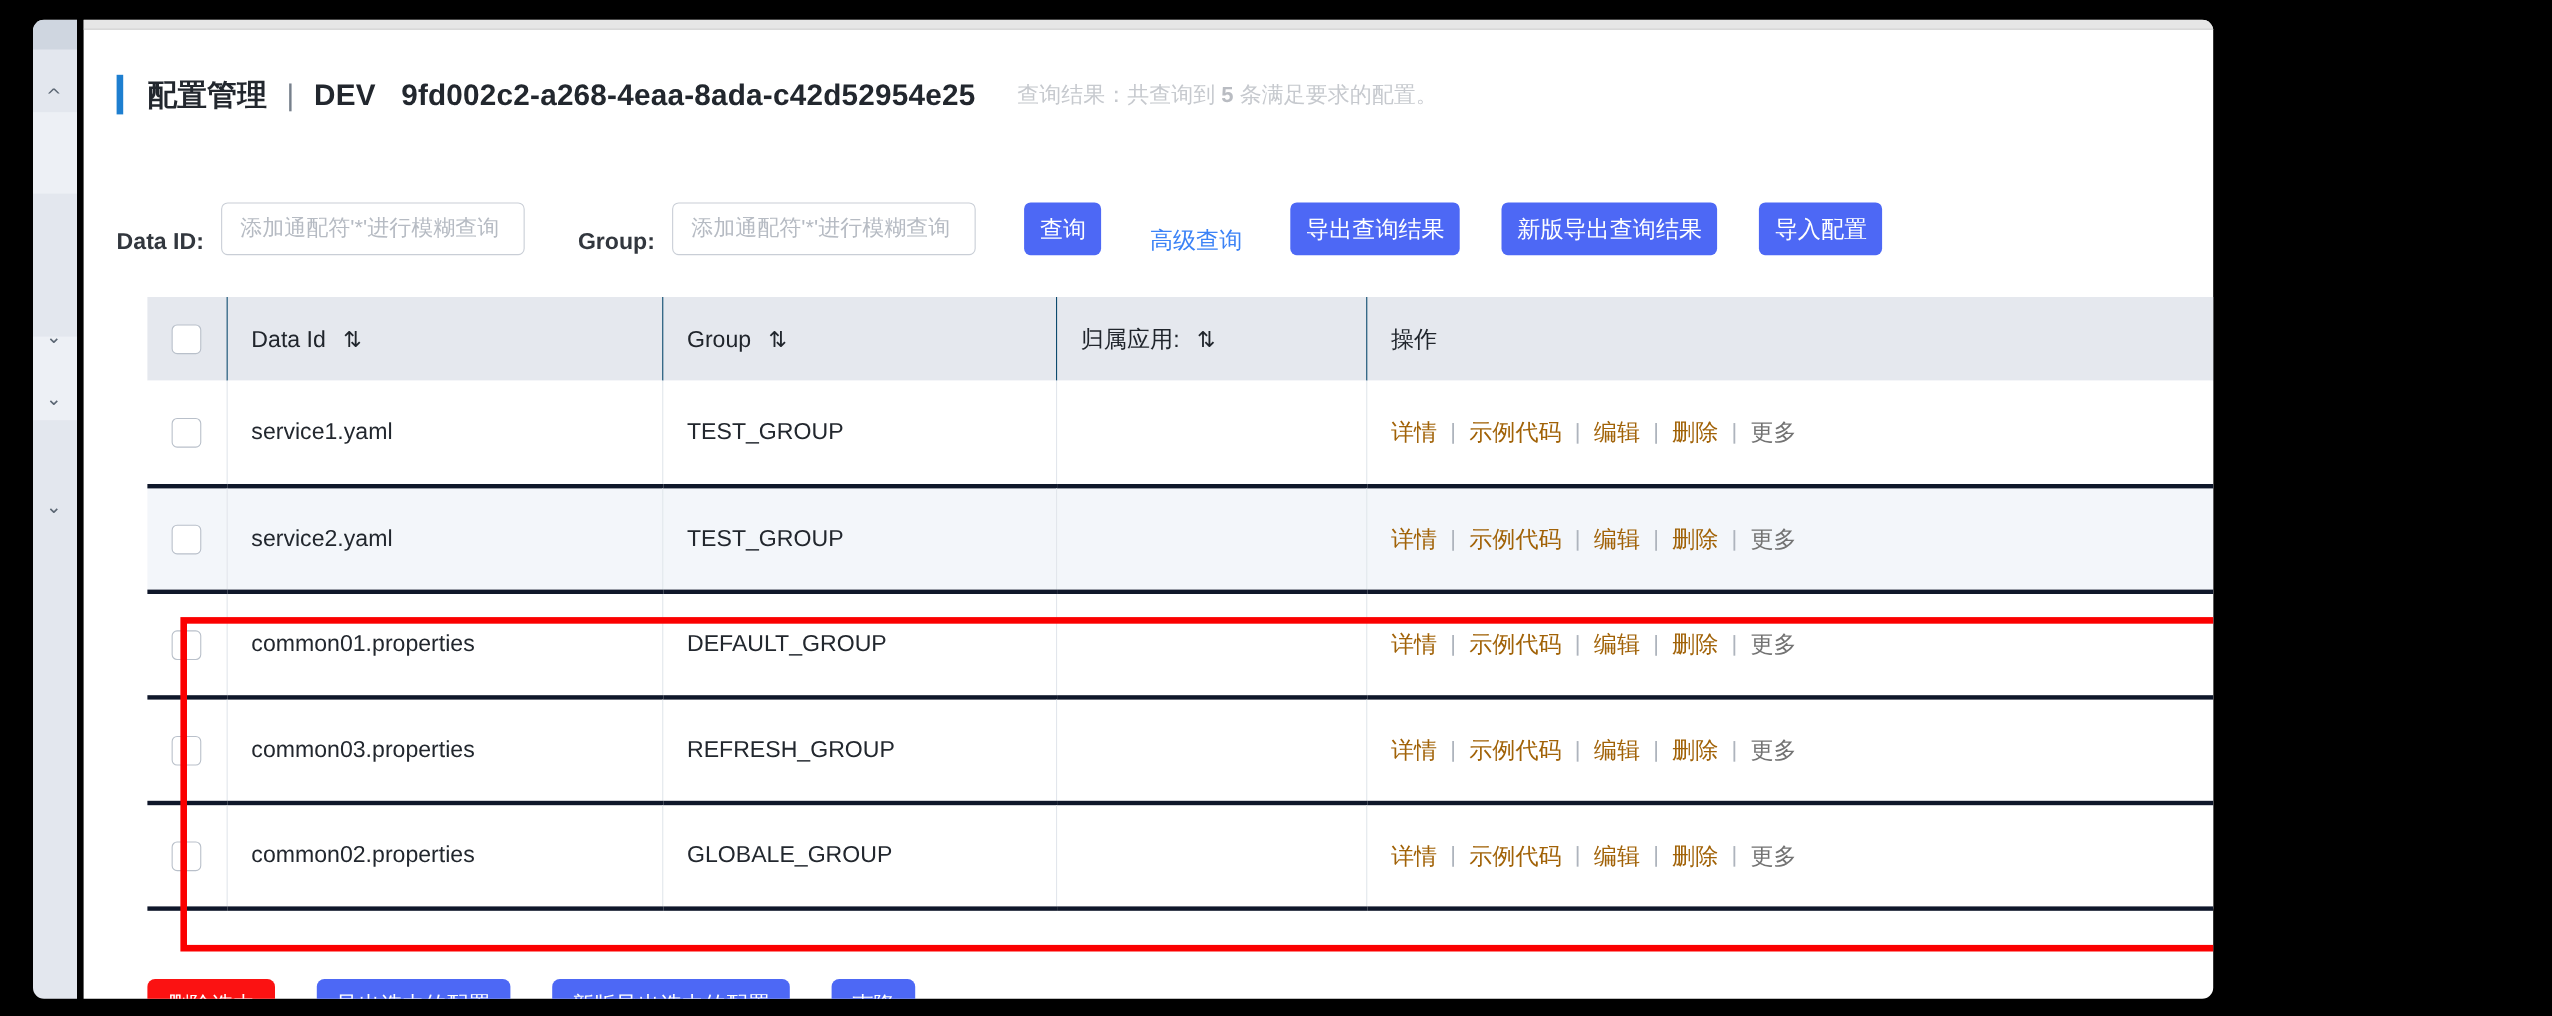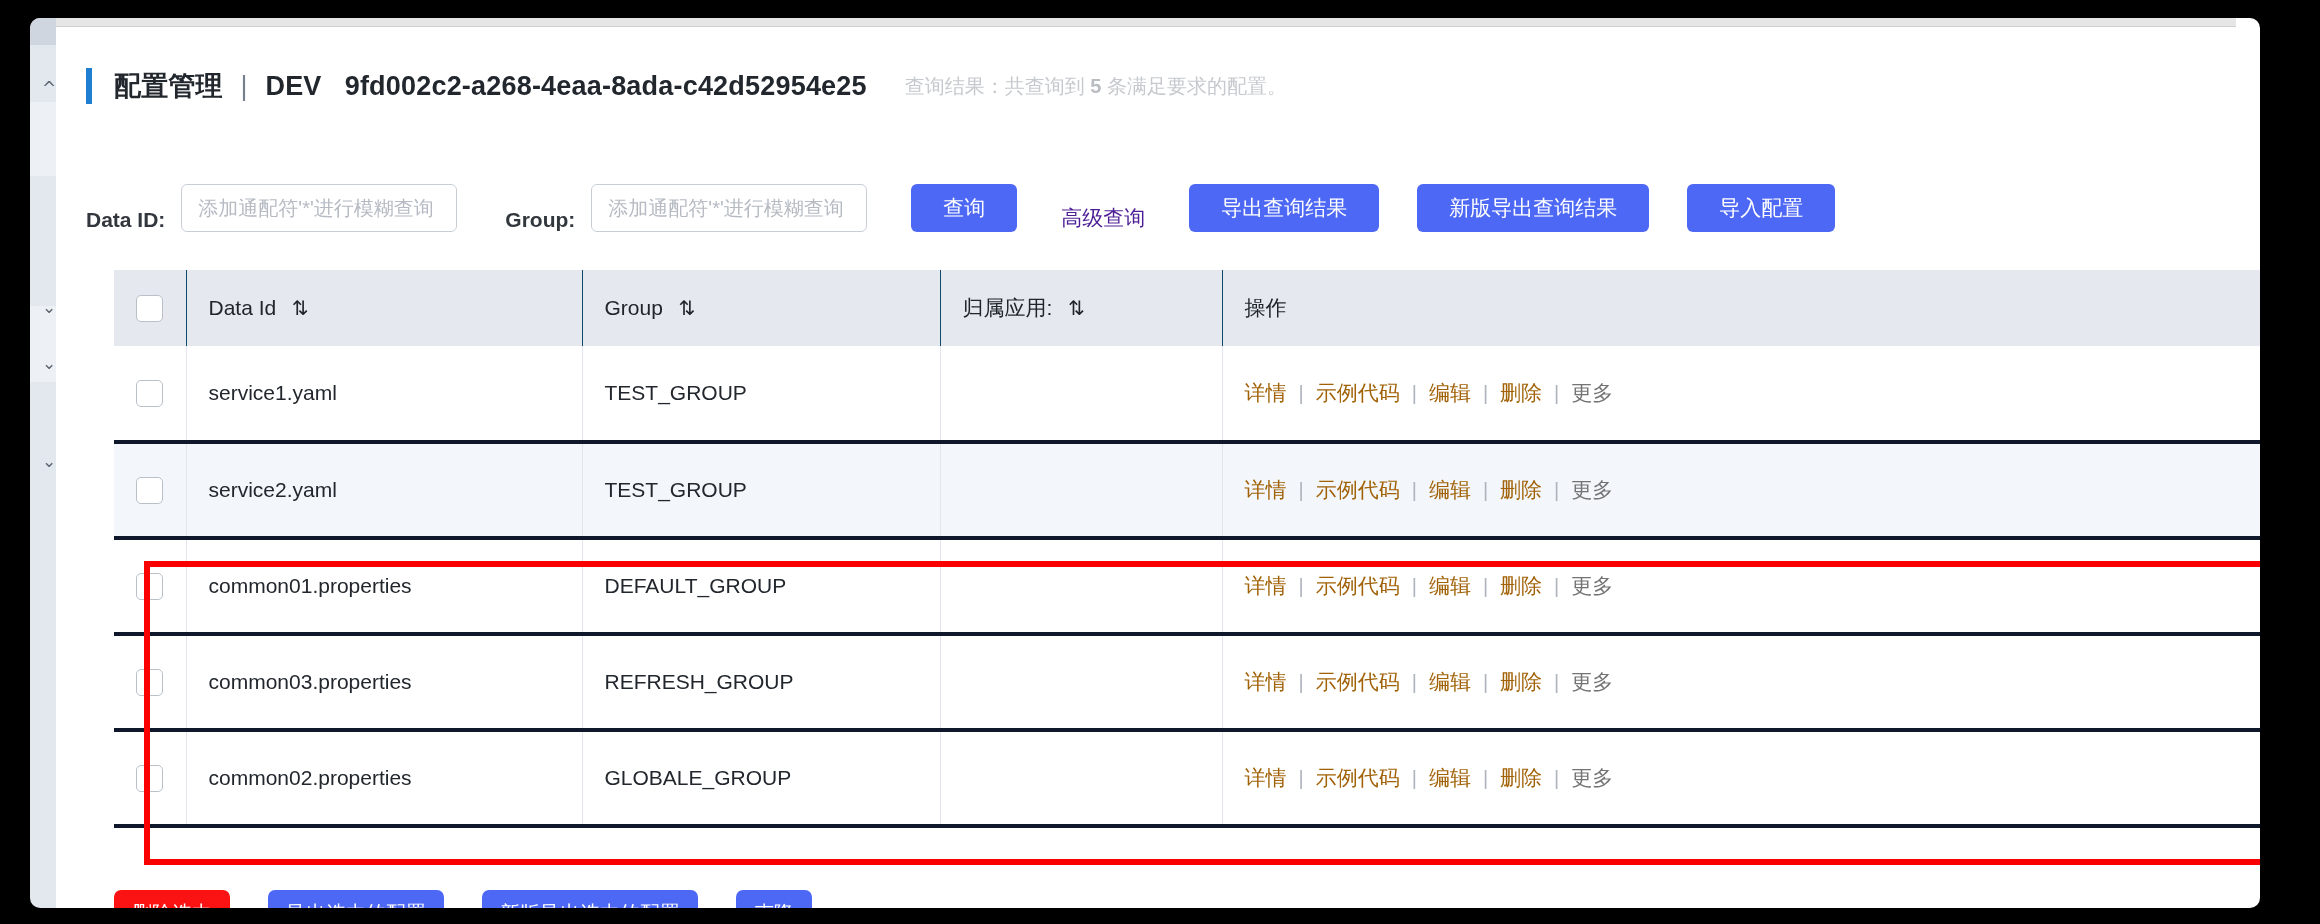--- a/index.html
+++ b/index.html
@@ -42,22 +42,22 @@
     color: #5b6673;
     font-size: 17px;
     line-height: 14px;
     text-align: center;
     font-family: "DejaVu Sans", sans-serif;
   }
 
   
   .card {
     position: absolute;
-    left: 56px; top: 18px;
-    width: 2204px; height: 890px;
+    left: 76px; top: 18px;
+    width: 1936px; height: 890px;
     background: #ffffff;
     border-radius: 0 10px 10px 0;
     overflow: hidden;
   }
   .card-topstrip {
     position: absolute; left: 0; top: 0;
     width: 2180px; height: 9px;
     background: #e6e6e6;
     border-bottom: 1px solid #cfcfcf;
   }
@@ -124,26 +124,26 @@
 
   .btn {
     height: 48px;
     border: none;
     border-radius: 6px;
     background: #4d68f5;
     color: #ffffff;
     font-size: 21px;
     font-family: "Liberation Sans", sans-serif;
     cursor: pointer;
-    padding: 0 32px;
+    padding: 0 14px;
     white-space: nowrap;
   }
   .linkbtn {
     background: none; border: none;
-    color: #4c1d95;
+    color: #3b82f6;
     font-size: 21px;
     font-family: "Liberation Sans", sans-serif;
     cursor: pointer;
     white-space: nowrap;
     padding: 0;
   }
 
   
   .tablewrap {
     position: absolute;

